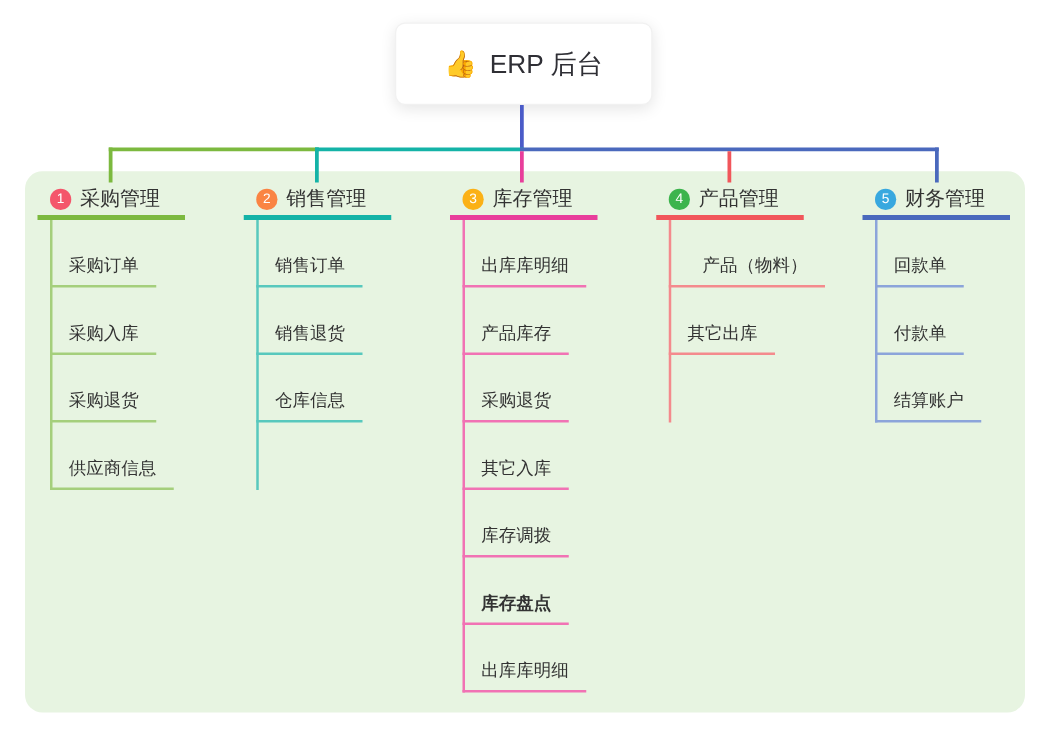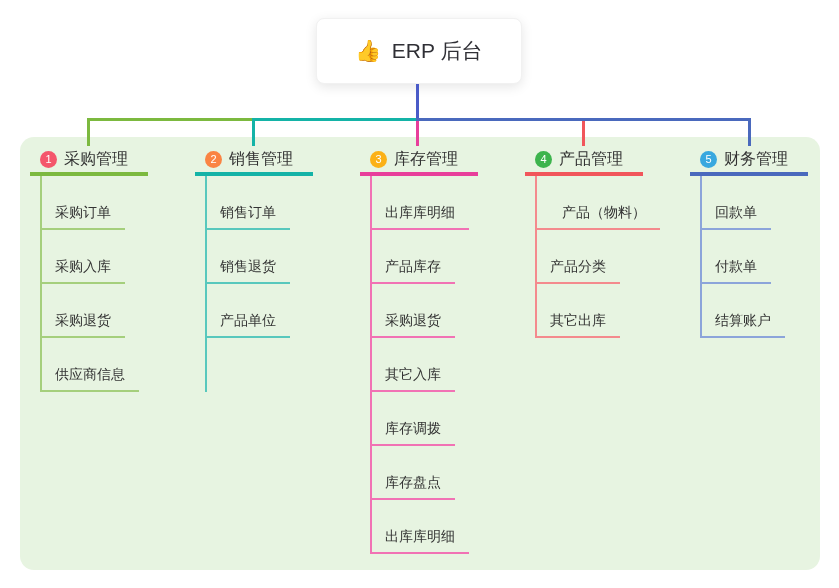--- a/index.html
+++ b/index.html
@@ -143,21 +143,21 @@
     </div>
     <div class="sub-list">
       <div class="vline" style="height: 216px; background-color: rgb(88, 200, 189);"></div>
       <div class="sub-item">
         <span class="sub-label" style="border-bottom-color: rgb(88, 200, 189);">销售订单</span>
       </div>
       <div class="sub-item">
         <span class="sub-label" style="border-bottom-color: rgb(88, 200, 189);">销售退货</span>
       </div>
       <div class="sub-item">
-        <span class="sub-label" style="border-bottom-color: rgb(88, 200, 189);">产品单位</span>
+        <span class="sub-label" style="border-bottom-color: rgb(88, 200, 189);">仓库信息</span>
       </div>
     </div>
   </div>
 
   <div class="branch" style="left:360px;">
     <div class="branch-header" style="border-bottom-color: rgb(232, 62, 155);">
       <span class="badge" style="background-color: rgb(251, 177, 22);">3</span>
       <span class="branch-label">库存管理</span>
     </div>
     <div class="sub-list">
@@ -171,42 +171,39 @@
       <div class="sub-item">
         <span class="sub-label" style="border-bottom-color: rgb(241, 114, 180);">采购退货</span>
       </div>
       <div class="sub-item">
         <span class="sub-label" style="border-bottom-color: rgb(241, 114, 180);">其它入库</span>
       </div>
       <div class="sub-item">
         <span class="sub-label" style="border-bottom-color: rgb(241, 114, 180);">库存调拨</span>
       </div>
       <div class="sub-item">
-        <span class="sub-label" style="border-bottom-color: rgb(241, 114, 180);">库存盘点</span>
+        <span class="sub-label" style="border-bottom-color: rgb(241, 114, 180); font-weight: bold;">库存盘点</span>
       </div>
       <div class="sub-item">
         <span class="sub-label" style="border-bottom-color: rgb(241, 114, 180);">出库库明细</span>
       </div>
     </div>
   </div>
 
   <div class="branch" style="left:525px;">
     <div class="branch-header" style="border-bottom-color: rgb(241, 86, 91);">
       <span class="badge" style="background-color: rgb(61, 180, 77);">4</span>
       <span class="branch-label">产品管理</span>
     </div>
     <div class="sub-list">
       <div class="vline" style="height: 162px; background-color: rgb(244, 138, 141);"></div>
       <div class="sub-item">
         <span class="sub-label" style="border-bottom-color: rgb(244, 138, 141); padding-left: 27px;">产品（物料）</span>
       </div>
       <div class="sub-item">
-        <span class="sub-label" style="border-bottom-color: rgb(244, 138, 141);">产品分类</span>
-      </div>
-      <div class="sub-item">
         <span class="sub-label" style="border-bottom-color: rgb(244, 138, 141);">其它出库</span>
       </div>
     </div>
   </div>
 
   <div class="branch" style="left:690px;">
     <div class="branch-header" style="border-bottom-color: rgb(74, 105, 189);">
       <span class="badge" style="background-color: rgb(56, 168, 223);">5</span>
       <span class="branch-label">财务管理</span>
     </div>

